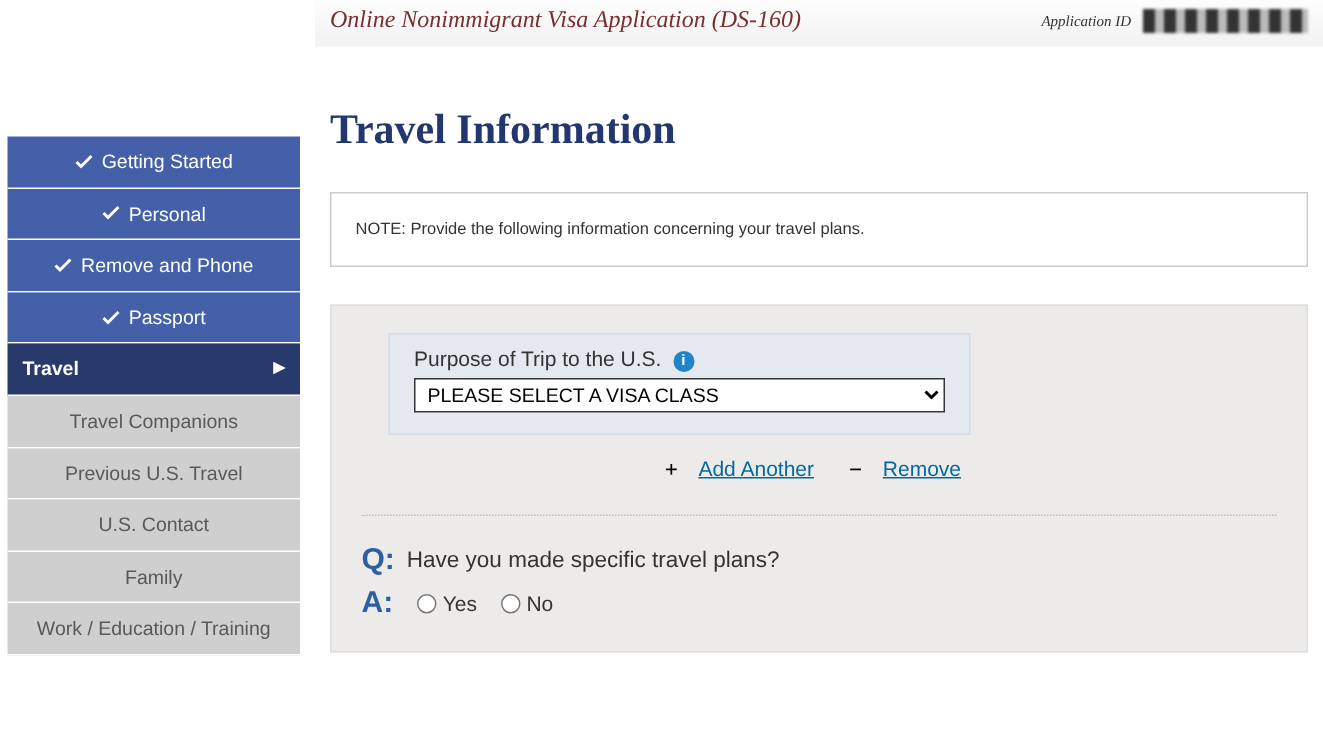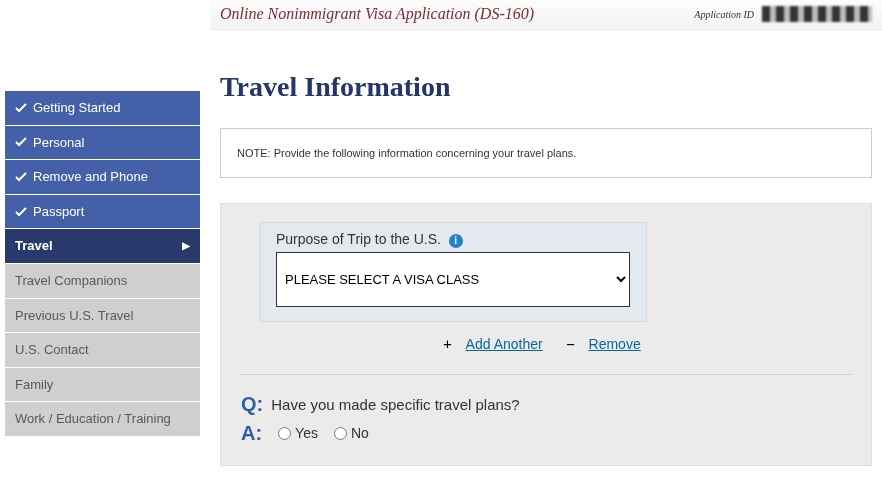--- a/index.html
+++ b/index.html
@@ -4,36 +4,36 @@
 <style>
   * { margin: 0; padding: 0; box-sizing: border-box; }
   body { font-family: Verdana, Arial, sans-serif; font-size: 13px; background: #fff; }
   .page { width: 882px; margin: 0 auto; position: relative; }
   .header { margin-left: 210px; padding: 5px 10px 8px 10px; background: linear-gradient(#fdfdfd,#f2f2f2); display:flex; align-items:center;font-style:italic; }
   .header-title { color: #7a2e2e; font-family: Georgia, serif; font-size: 16px; }
   .header-right { margin-left:auto; display:flex; align-items:center; gap:8px; color:#333; font-family: Georgia, serif; font-size:10px; }
   .appid-redact { width:110px; height:16px; background: repeating-linear-gradient(90deg,#333 0 8px,#bbb 8px 14px); filter: blur(1px); }
   .layout { display:flex; }
   .sidebar { width:195px; margin-top:60px; margin-left:5px; }
-  .sidebar-item { display:flex; align-items:center; gap:6px; padding:9px 10px; font-size:13px; line-height:1.2; border-bottom:1px solid #fff; cursor:pointer; }
+  .sidebar-item { display:flex; align-items:center; gap:6px; padding:9px 10px; font-size:13px; line-height:1.2; border-bottom:1px solid #fff; cursor:pointer;justify-content:center; }
   .sidebar-item.done { background:#4360a9; color:#fff; }
   .sidebar-item.active { background:#283a6b; color:#fff; font-weight:bold; }
   .sidebar-item.todo { background:#cfcfcf; color:#595959; }
   .check { width:12px; height:12px; display:inline-block; }
   .check svg { width:12px; height:12px; display:block; }
   .arrow-right { margin-left:auto; color:#fff; font-size:10px; }
   .main { flex:1; padding: 20px 10px 20px 20px; }
   .page-title { font-family: Georgia, 'Times New Roman', serif; font-size:28px; color:#22366f; margin: 20px 0 25px 0; }
   .note-box { border:1px solid #ccc; padding:18px 16px; font-size:11px; color:#333; margin-bottom:25px; }
   .form-panel { background:#ecebe9; border:1px solid #ddd; padding:18px 20px 20px 20px; }
   .form-intro { color:#666; font-size:15px; margin-bottom:14px; }
   .field-block { background:#e4e9ef; border:1px solid #d3dbe6; padding:8px 16px 14px 16px; margin-left:18px; width: 388px; }
   .field-label { color:#333; font-size:14px; display:inline; }
   .info-icon { display:inline-block; width:14px; height:14px; border-radius:50%; background:#2284c6; color:#fff; font-size:10px; font-weight:bold; text-align:center; line-height:14px; margin-left:4px; vertical-align:middle; }
-  .visa-select { display:block; width:100%; margin-top:4px; border:1px solid #333; font-size:13px; padding:18px 4px; background:#fff; }
+  .visa-select { display:block; width:100%; margin-top:4px; border:1px solid #333; font-size:13px; padding:2px 4px; background:#fff; }
   .add-remove { margin:14px 0 22px 0; text-align:center; font-size:14px; }
   .add-remove a { color:#0369a1; text-decoration:underline; margin: 0 8px; }
   .pm { font-family: monospace; text-decoration:none; margin-right:2px; }
   hr.sep { border:0; border-top:1px dotted #bbb; margin: 10px 0 18px 0; }
   .qa-row { display:flex; align-items:center; gap:8px; margin-top:6px; font-size:15px; color:#333; }
   .q-label { color:#2d5fa4; font-weight:bold; font-size:20px; }
   .a-label { color:#2d5fa4; font-weight:bold; font-size:20px; }
   .radio-opt { display:inline-flex; align-items:center; gap:4px; margin-left:8px; font-size:14px; }
 </style>
 </head>

